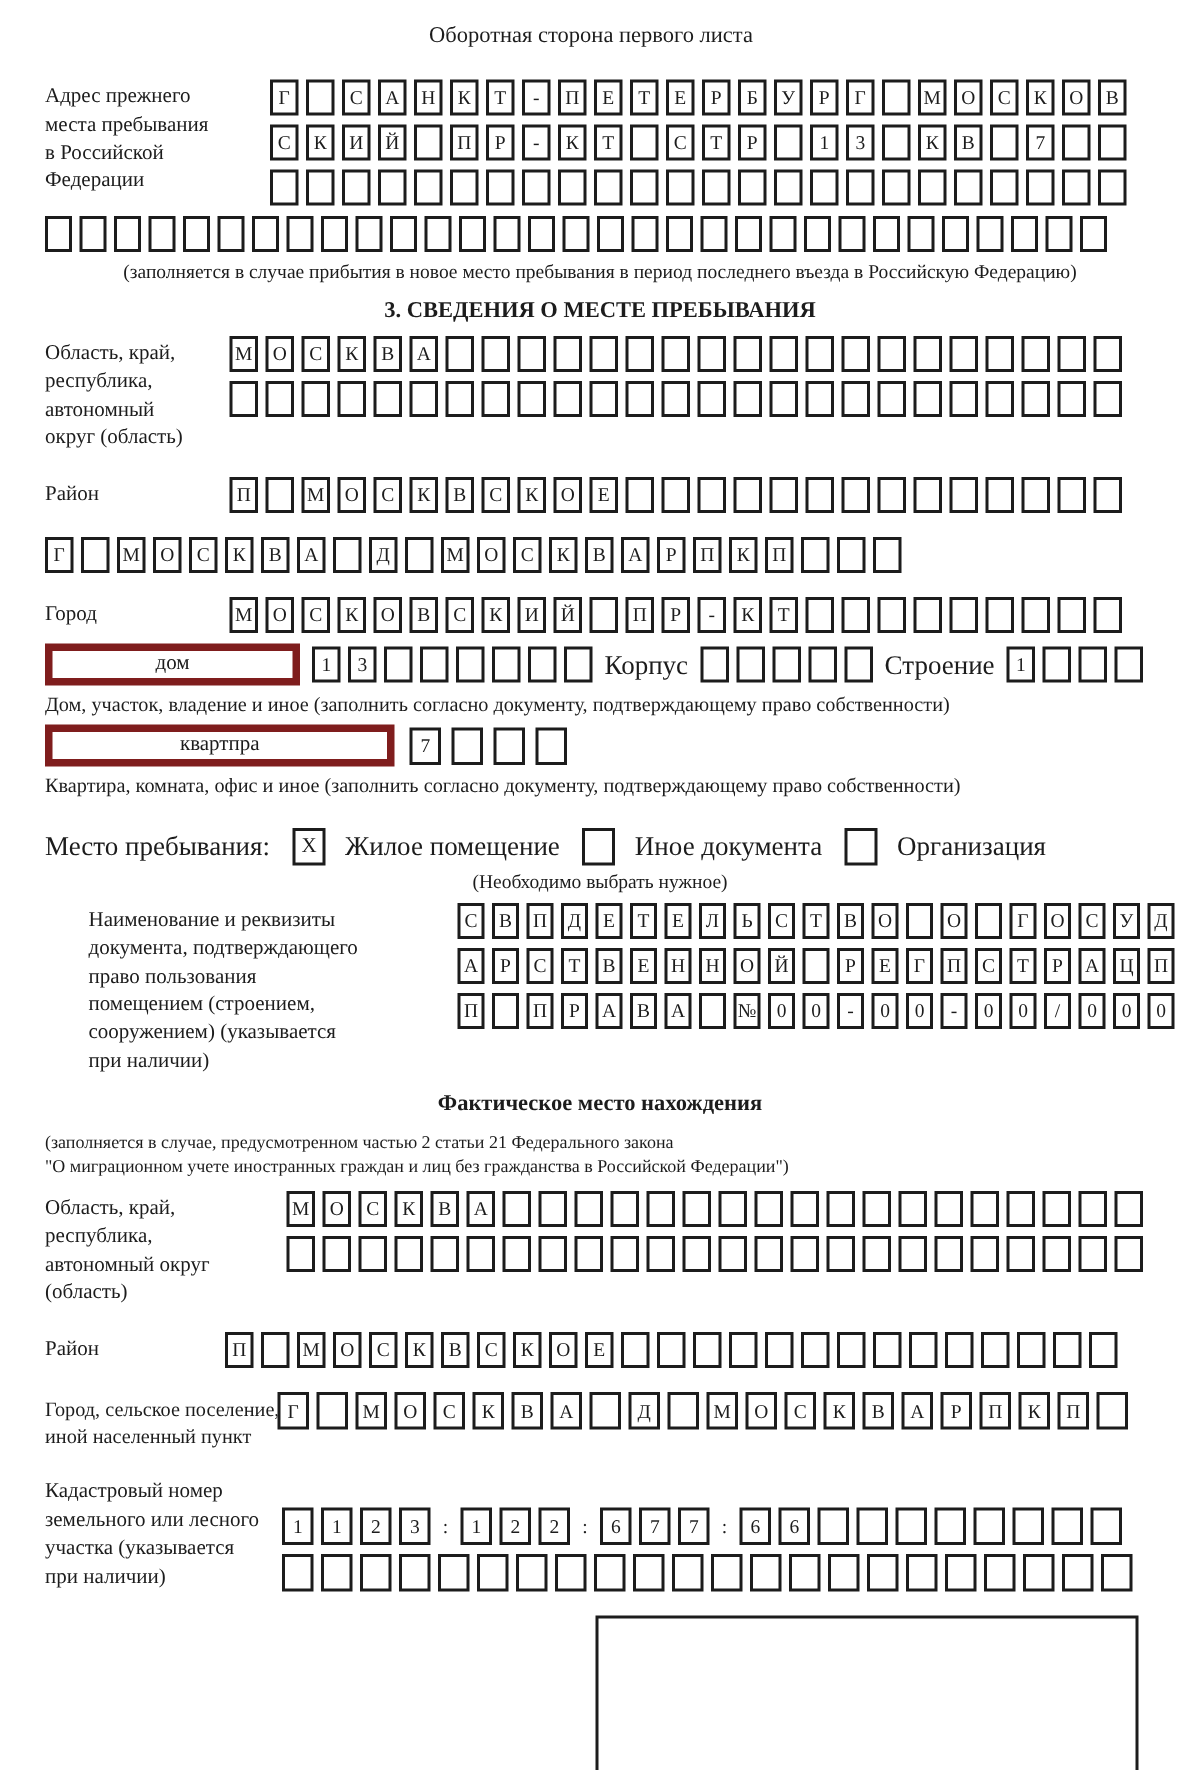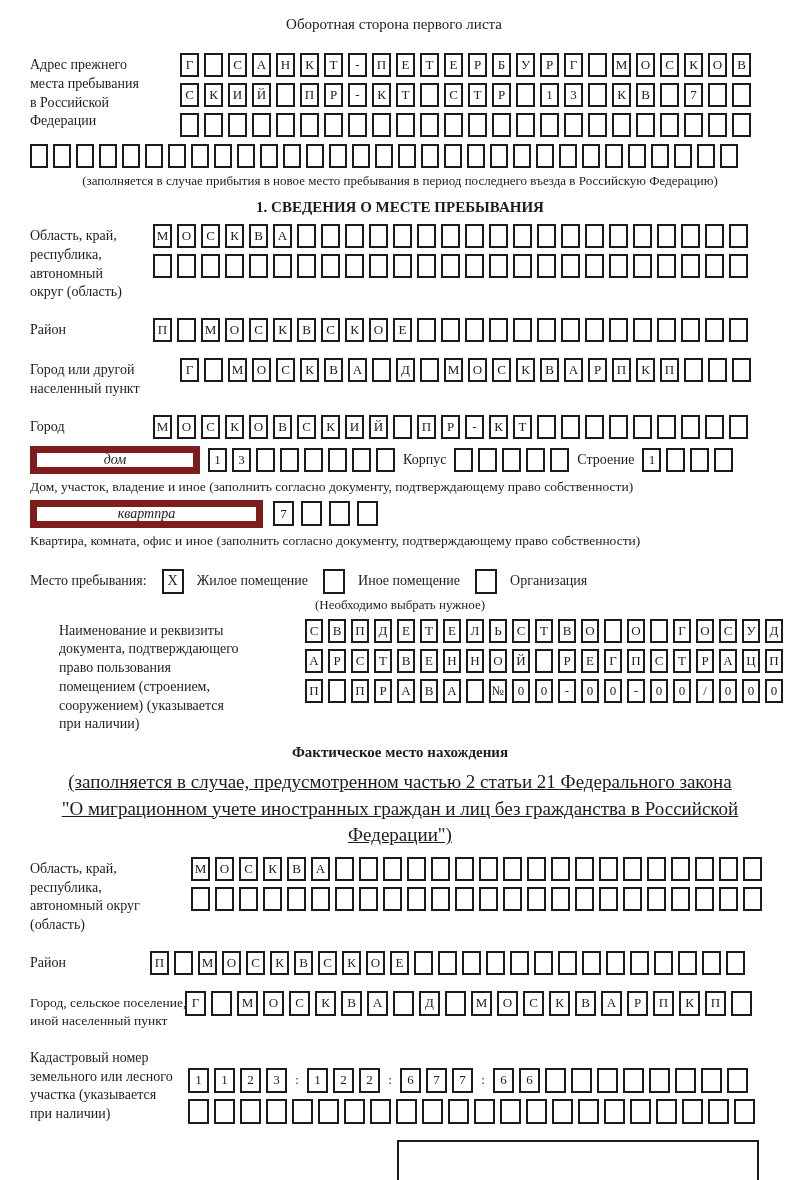--- a/index.html
+++ b/index.html
@@ -22,31 +22,31 @@
     font-size:13px;background:#fff;
   }
   .narrow .cell{width:18px;}
   .wide .cell{width:21px;height:25px;}
   .gap7{gap:7px;}
   .sep{flex:0 0 10px;text-align:center;font-size:13px;}
   .mt5{margin-top:16px;} .mt6{margin-top:6px;} .mt7{margin-top:7px;} .mt8{margin-top:8px;} .mt16{margin-top:16px;} .mt20{margin-top:20px;}
   .caption{font-size:13px;text-align:center;margin-top:5px;}
   .caption-left{font-size:13.5px;margin-top:5px;margin-bottom:5px;}
   .h2{font-size:15px;font-weight:bold;text-align:center;margin:10px 0 8px 0;}
-  .widebox{border:7px solid #7f1d1d;box-sizing:border-box;height:28px;
-    display:flex;align-items:center;justify-content:center;font-size:14px;background:#fff;font-style:italic;}
+  .widebox{border:5px solid #7f1d1d;box-sizing:border-box;height:28px;
+    display:flex;align-items:center;justify-content:center;font-size:14px;background:#fff;}
   .dombox{width:170px;} .kvbox{width:233px;}
-  .inline-lbl{font-size:14px;white-space:pre;}
+  .inline-lbl{font-size:18px;white-space:pre;}
   .mesto-row{display:flex;align-items:center;gap:15px;margin-top:20px;}
   .opt{display:flex;align-items:center;gap:13px;}
   .checkbox{flex:0 0 auto;width:22px;height:25px;border:2px solid #1c1c1c;box-sizing:border-box;
     display:flex;align-items:center;justify-content:center;font-size:14px;}
   .stamp-wrap{margin-left:363px;width:382px;margin-top:10px;}
   .stamp-box{width:362px;height:176px;border:2px solid #1c1c1c;box-sizing:border-box;margin-left:4px;background:#fff;}
-  .note-center{font-size:19px;text-align:center;margin-top:3px;line-height:1.4;text-decoration:underline;}
+  .note-center{font-size:12px;margin-top:3px;line-height:1.4;}
 </style>
 </head>
 <body>
 
 <div class="title-right">Оборотная сторона первого листа</div>
 
 <div class="fieldrow mt20">
   <div class="lbl w150">Адрес прежнего
 места пребывания
 в Российской
@@ -160,21 +160,21 @@
     <span class="cell"></span>
     <span class="cell"></span>
     <span class="cell"></span>
     <span class="cell"></span>
     <span class="cell"></span>
     <span class="cell"></span>
     <span class="cell"></span>
   </div>
 <div class="caption">(заполняется в случае прибытия в новое место пребывания в период последнего въезда в Российскую Федерацию)</div>
 
-<div class="h2">1. СВЕДЕНИЯ О МЕСТЕ ПРЕБЫВАНИЯ</div>
+<div class="h2">3. СВЕДЕНИЯ О МЕСТЕ ПРЕБЫВАНИЯ</div>
 
 <div class="fieldrow">
   <div class="lbl w123">Область, край,
 республика,
 автономный
 округ (область)</div>
   <div class="cellstack">
     <div class="cellrow">
         <span class="cell">М</span>
         <span class="cell">О</span>
@@ -257,22 +257,20 @@
       <span class="cell"></span>
       <span class="cell"></span>
       <span class="cell"></span>
       <span class="cell"></span>
       <span class="cell"></span>
       <span class="cell"></span>
     </div>
 </div>
 
 <div class="fieldrow mt5">
-  <div class="lbl w150">Город или другой
-населенный пункт</div>
   <div class="cellrow">
       <span class="cell">Г</span>
       <span class="cell"></span>
       <span class="cell">М</span>
       <span class="cell">О</span>
       <span class="cell">С</span>
       <span class="cell">К</span>
       <span class="cell">В</span>
       <span class="cell">А</span>
       <span class="cell"></span>
@@ -367,21 +365,21 @@
 <div class="caption-left">Квартира, комната, офис и иное (заполнить согласно документу, подтверждающему право собственности)</div>
 
 <div class="mesto-row">
   <span class="inline-lbl">Место пребывания:</span>
   <span class="opt">
     <span class="checkbox">X</span>
     <span class="inline-lbl">Жилое помещение</span>
   </span>
   <span class="opt">
     <span class="checkbox"></span>
-    <span class="inline-lbl">Иное помещение</span>
+    <span class="inline-lbl">Иное документа</span>
   </span>
   <span class="opt">
     <span class="checkbox"></span>
     <span class="inline-lbl">Организация</span>
   </span>
 </div>
 <div class="caption" style="margin-top:3px;">(Необходимо выбрать нужное)</div>
 
 <div class="fieldrow mt6">
   <div class="lbl w246">Наименование и реквизиты

